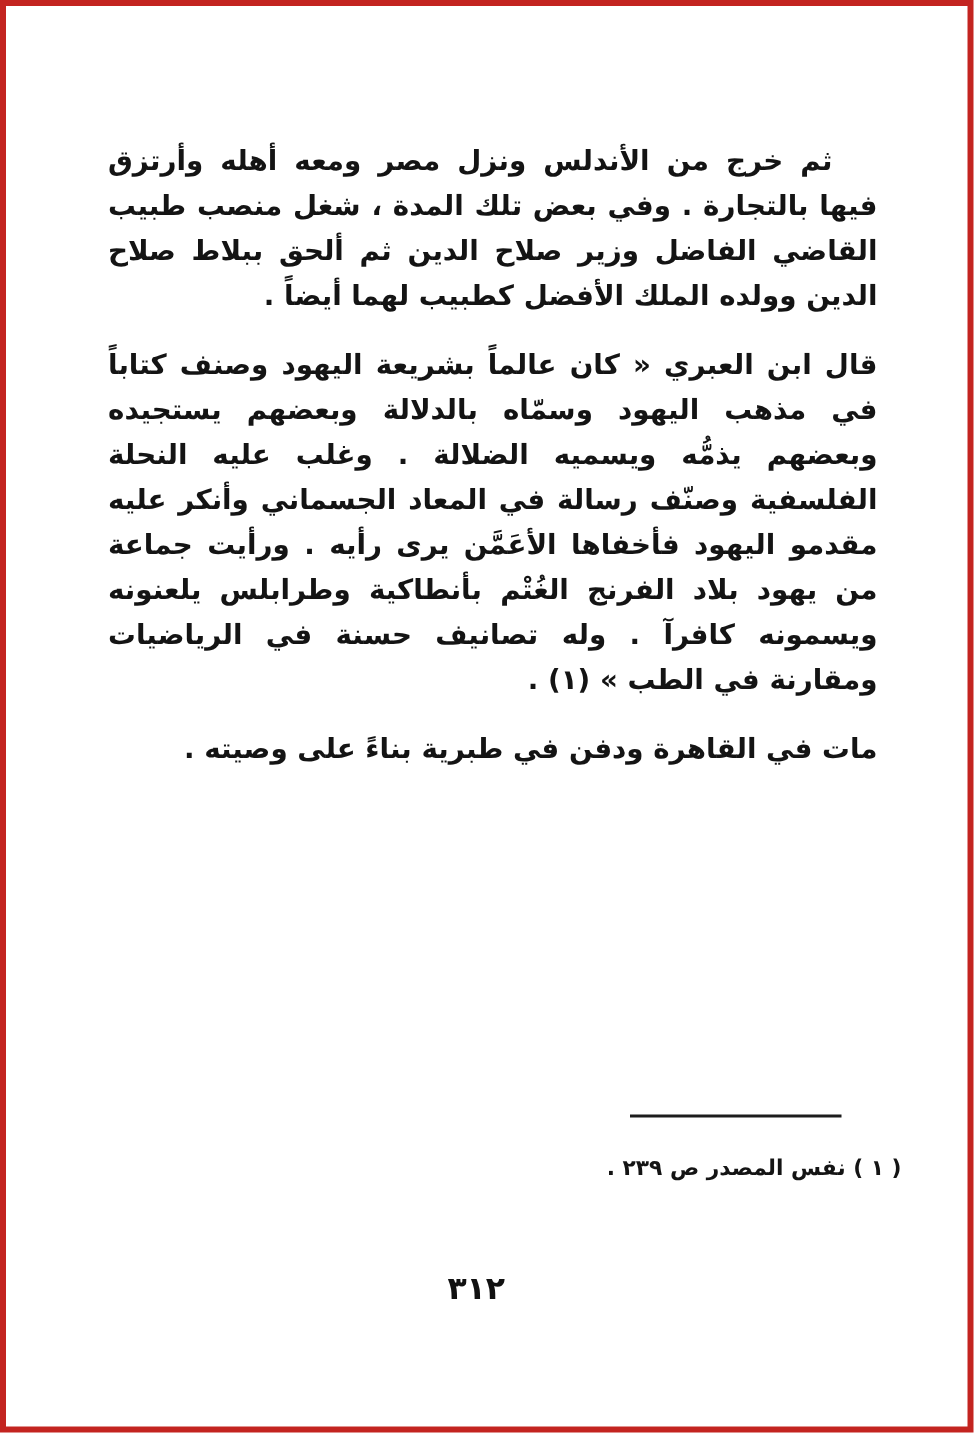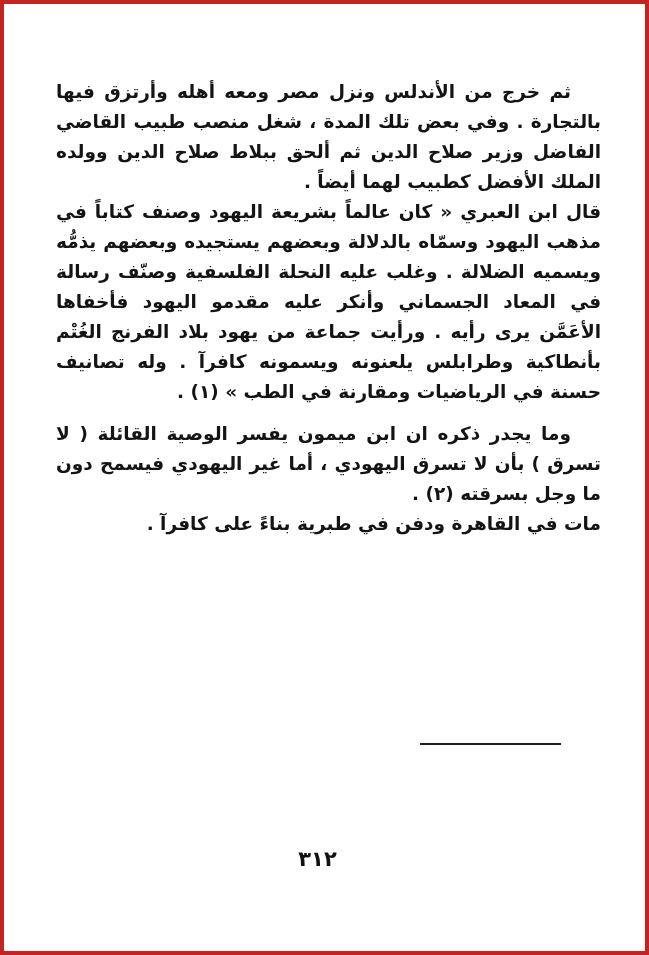--- a/index.html
+++ b/index.html
@@ -16,21 +16,21 @@
   .text-block {
     position: absolute;
     top: 73px; right: 44px;
     width: 545px;
     direction: rtl;
     font-size: 18.5px;
     font-weight: bold;
     line-height: 30px;
     text-align: justify;
   }
-  .text-block p { margin: 0; }
+  .text-block p { margin: 16px; }
   .text-block p.indent { text-indent: 30px; }
   .text-block p.space-before { margin-top: 12px; }
   .footnote-separator {
     position: absolute;
     top: 739px; right: 84px;
     width: 141px; height: 0;
     border-top: 2px solid #1c1c1c;
   }
   .footnotes {
     position: absolute;
@@ -55,22 +55,22 @@
     letter-spacing: 1px;
     color: #111111;
   }
 </style>
 </head>
 <body>
 
 <main class="text-block">
   <p class="indent">ثم خرج من الأندلس ونزل مصر ومعه أهله وأرتزق فيها بالتجارة . وفي بعض تلك المدة ، شغل منصب طبيب القاضي الفاضل وزير صلاح الدين ثم ألحق ببلاط صلاح الدين وولده الملك الأفضل كطبيب لهما أيضاً .</p>
   <p>قال ابن العبري « كان عالماً بشريعة اليهود وصنف كتاباً في مذهب اليهود وسمّاه بالدلالة وبعضهم يستجيده وبعضهم يذمُّه ويسميه الضلالة . وغلب عليه النحلة الفلسفية وصنّف رسالة في المعاد الجسماني وأنكر عليه مقدمو اليهود فأخفاها الأعَمَّن يرى رأيه . ورأيت جماعة من يهود بلاد الفرنج الغُتْم بأنطاكية وطرابلس يلعنونه ويسمونه كافرآ . وله تصانيف حسنة في الرياضيات ومقارنة في الطب » (١) .</p>
-  <p class="indent space-before">وما يجدر ذكره ان ابن ميمون يفسر الوصية القائلة ( لا تسرق ) بأن لا تسرق اليهودي ، أما غير اليهودي فيسمح دون ما وجل بسرقته (٢) .</p>
-  <p>مات في القاهرة ودفن في طبرية بناءً على كافرآ .</p>
+  <p>مات في القاهرة ودفن في طبرية بناءً على وصيته .</p>
 </main>
 
 <div class="footnote-separator"></div>
 
 <section class="footnotes">
+  <div class="fn-line">( ١ ) نفس المصدر ص ٢٣٩ .</div>
 </section>
 
 <div class="page-number">٣١٢</div>
 
 </body></html>

